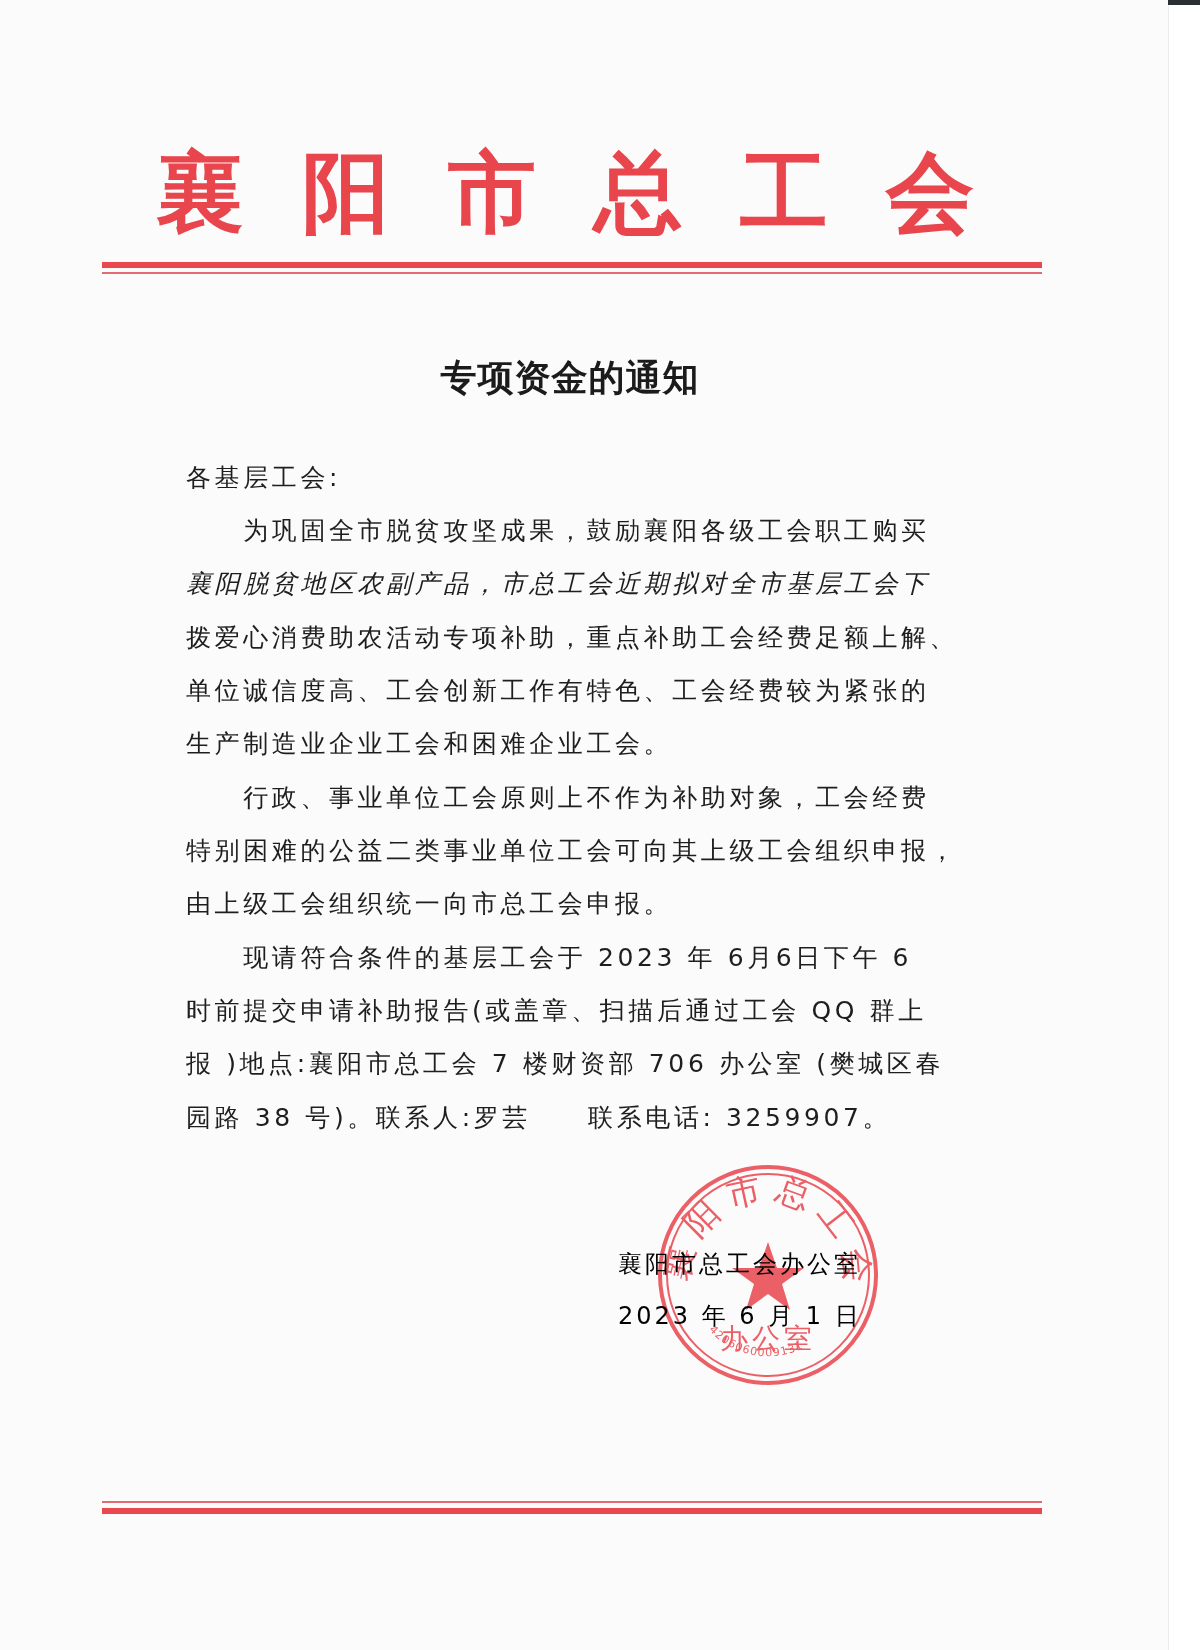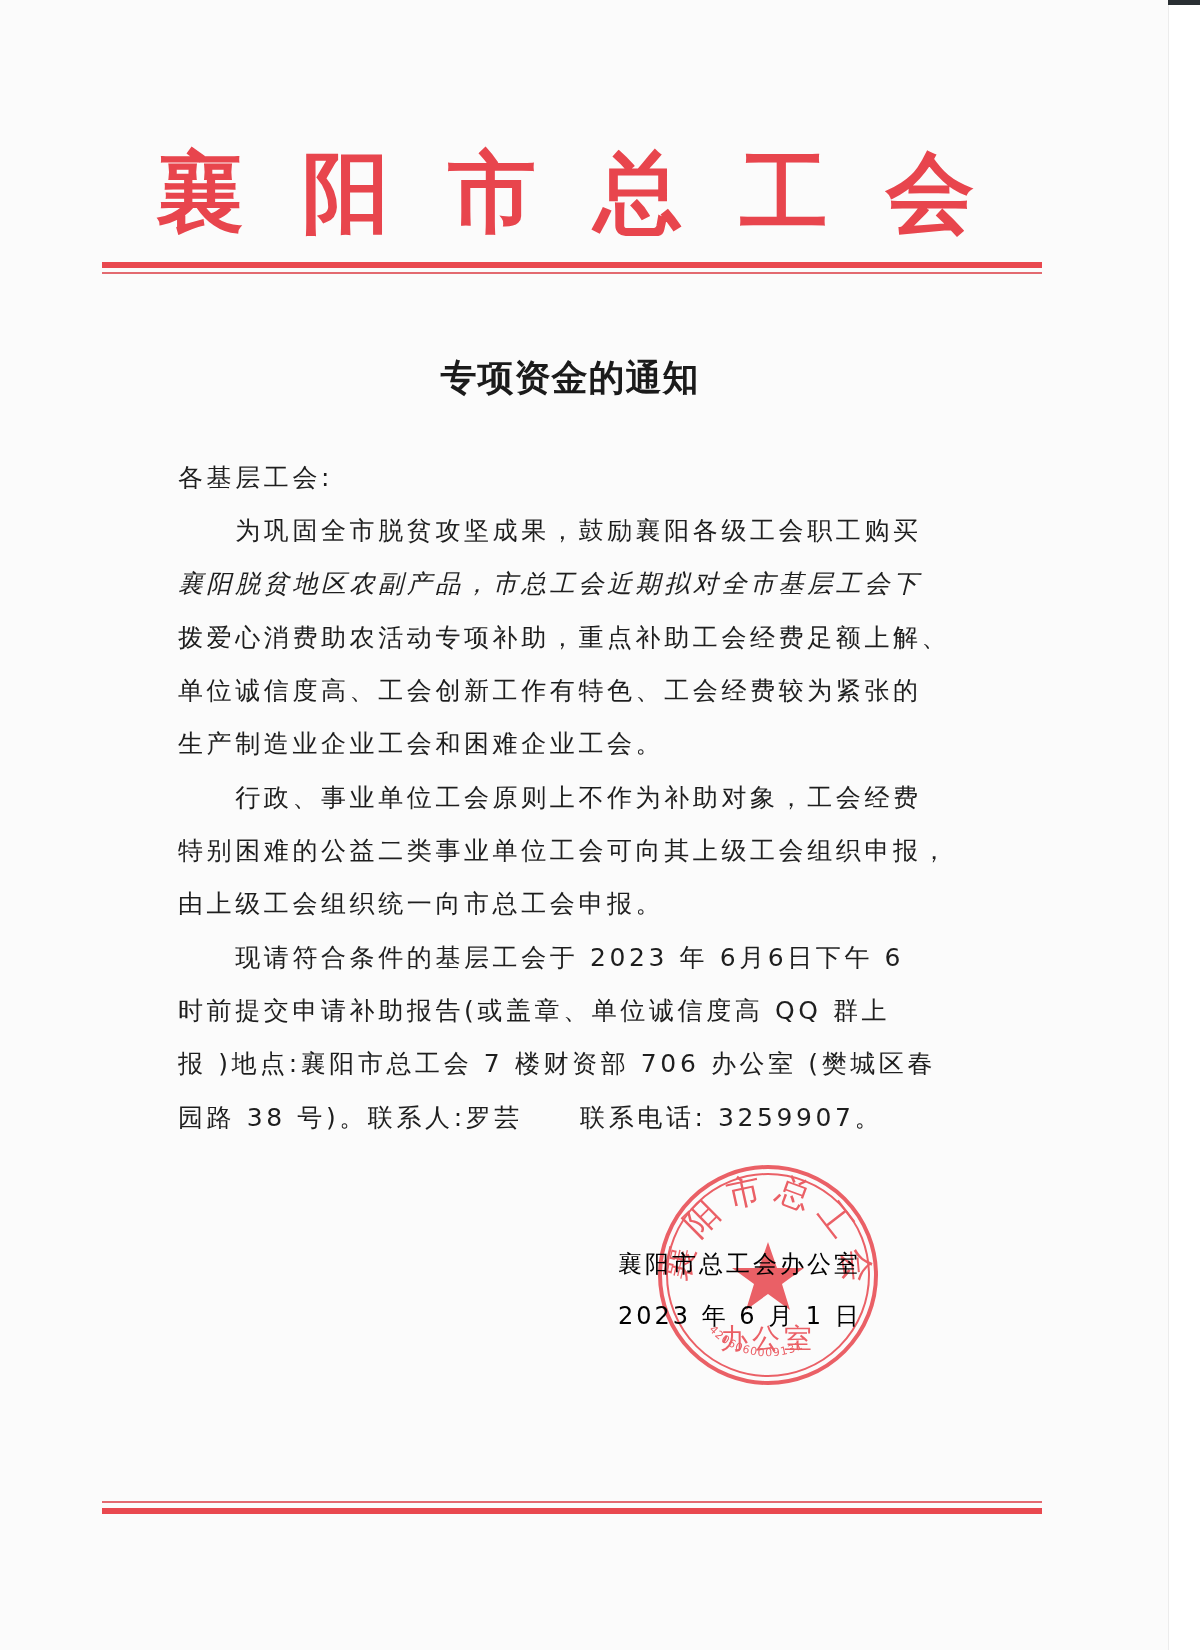--- a/index.html
+++ b/index.html
@@ -70,21 +70,21 @@
     .body {
       position: absolute;
       left: 174px;
       width: 790px;
       font-family: "DejaVu Sans", sans-serif;
       font-size: 25px;
       color: #1e1e1e;
       letter-spacing: 3.6px;
       white-space: nowrap;
     }
-    .line { position: absolute; left: 4px; height: 40px; line-height: 40px; }
+    .line { position: absolute; left: 12px; height: 40px; line-height: 40px; }
 
     .signature {
       position: absolute;
       font-family: "DejaVu Sans", sans-serif;
       font-size: 24px;
       color: #000000;
       letter-spacing: 3px;
       white-space: nowrap;
     }
     .stamp {
@@ -120,21 +120,21 @@
     <div class="line" style="top:0px;">各基层工会:</div>
     <div class="line" style="top:53px;">　　为巩固全市脱贫攻坚成果，鼓励襄阳各级工会职工购买</div>
     <div class="line" style="top:106px;font-style:italic;">襄阳脱贫地区农副产品，市总工会近期拟对全市基层工会下</div>
     <div class="line" style="top:160px;">拨爱心消费助农活动专项补助，重点补助工会经费足额上解、</div>
     <div class="line" style="top:213px;">单位诚信度高、工会创新工作有特色、工会经费较为紧张的</div>
     <div class="line" style="top:266px;">生产制造业企业工会和困难企业工会。</div>
     <div class="line" style="top:320px;text-align:right;">　　行政、事业单位工会原则上不作为补助对象，工会经费</div>
     <div class="line" style="top:373px;">特别困难的公益二类事业单位工会可向其上级工会组织申报，</div>
     <div class="line" style="top:426px;">由上级工会组织统一向市总工会申报。</div>
     <div class="line" style="top:480px;">　　现请符合条件的基层工会于 2023 年 6月6日下午 6</div>
-    <div class="line" style="top:533px;">时前提交申请补助报告(或盖章、单位诚信度高 QQ 群上</div>
+    <div class="line" style="top:533px;">时前提交申请补助报告(或盖章、扫描后通过工会 QQ 群上</div>
     <div class="line" style="top:586px;">报 )地点:襄阳市总工会 7 楼财资部 706 办公室 (樊城区春</div>
     <div class="line" style="top:640px;">园路 38 号)。联系人:罗芸　　联系电话: 3259907。</div>
   </div>
 
   <div class="stamp">
     <svg viewBox="0 0 230 230" xmlns="http://www.w3.org/2000/svg">
       <defs>
         <path id="ringPath" d="M 40 140 A 78 78 0 1 1 190 140" fill="none"></path>
         <path id="codePath" d="M 48 160 A 80 80 0 0 0 182 160" fill="none"></path>
       </defs>

